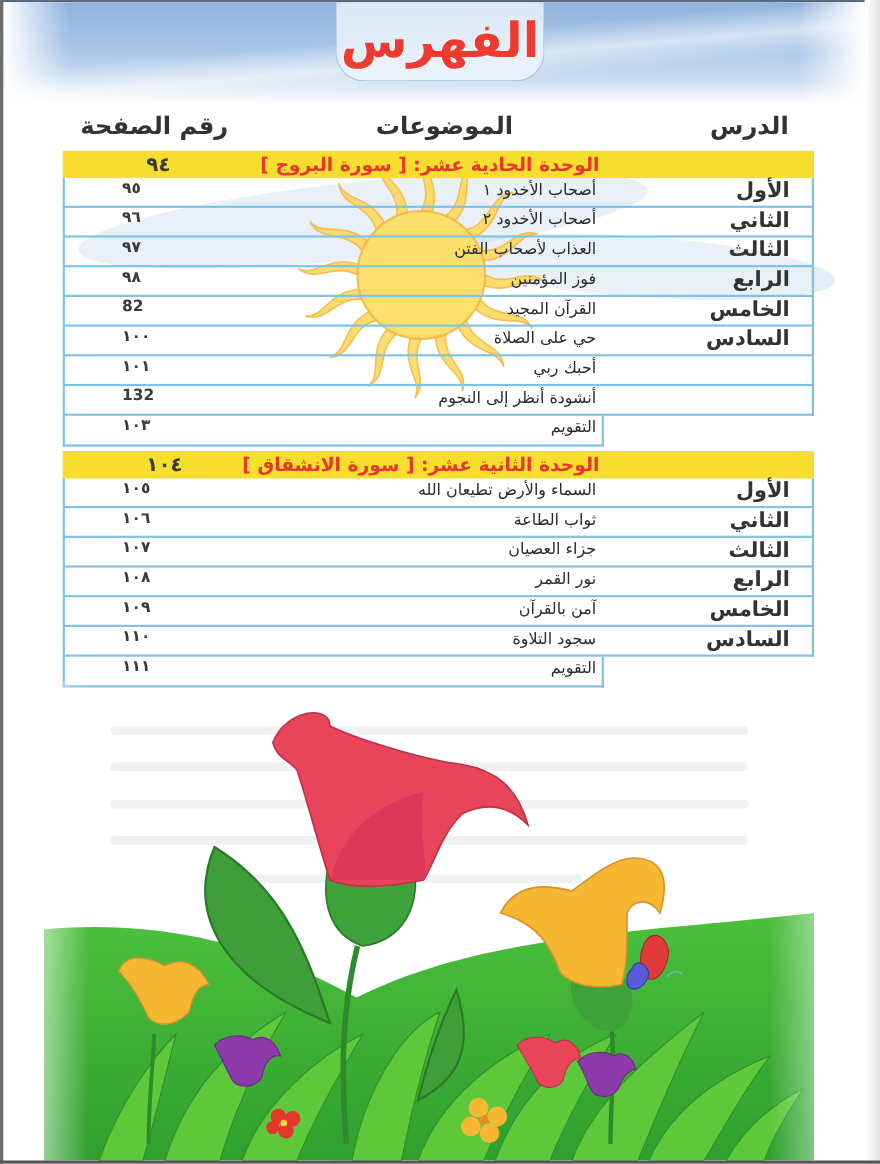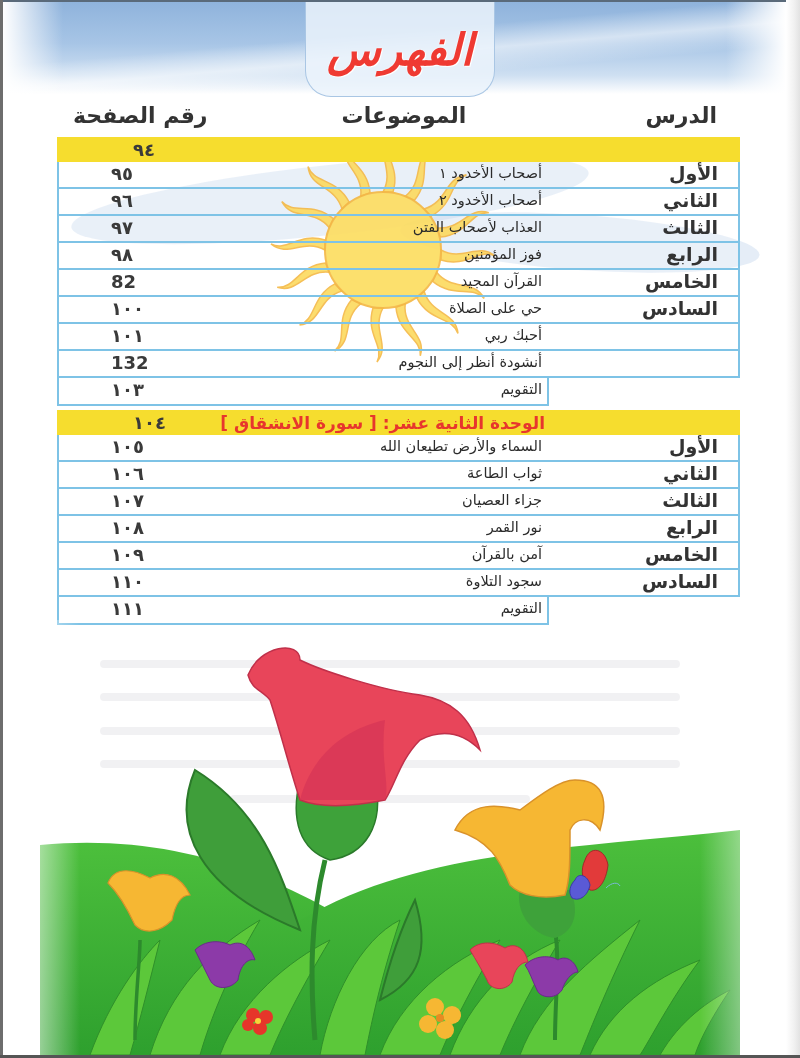--- a/index.html
+++ b/index.html
@@ -15,23 +15,23 @@
   
   .sky { position: absolute; left: 3px; top: 2px; width: 783px; height: 92px;
     background:
       linear-gradient(175deg, rgba(255,255,255,0) 40%, rgba(255,255,255,0.55) 55%, rgba(255,255,255,0) 70%),
       linear-gradient(180deg, #8fb3dc 0%, #a7c5e6 45%, #cfe0f2 80%, #ffffff 100%); }
   .sky-fade-left { position: absolute; left: 3px; top: 2px; width: 60px; height: 92px;
     background: linear-gradient(90deg, #ffffff, rgba(255,255,255,0)); }
   .sky-fade-right { position: absolute; right: 14px; top: 2px; width: 60px; height: 92px;
     background: linear-gradient(270deg, #ffffff, rgba(255,255,255,0)); }
 
-  .title-box { position: absolute; left: 305px; top: 2px; width: 190px; height: 95px;
+  .title-box { position: absolute; left: 305px; top: 2px; width: 190px; height: 72px;
     background: rgba(235,243,252,0.85); border: 1px solid #a9c6e4; border-top: none;
-    border-radius: 0 0 26px 26px; display: flex; align-items: center; justify-content: center; font-style: italic; }
+    border-radius: 0 0 26px 26px; display: flex; align-items: center; justify-content: center; }
   .title { font-family: "DejaVu Sans", sans-serif; font-weight: bold; font-size: 44px; color: #ef3a32;
     text-shadow: 0 0 2px #ffffff, 1px 1px 0 #ffffff; letter-spacing: 1px; }
 
   
   .bg-streak { position: absolute; border-radius: 50%; background: rgba(160,190,225,0.28); }
 
   
   .sun { position: absolute; left: 268px; top: 135px; width: 230px; height: 230px; }
 
   
@@ -44,21 +44,21 @@
   .unit-bar { position: absolute; left: 57px; width: 683px; height: 25px; background: #f6dd2e;
     display: flex; align-items: center; direction: rtl; }
   .unit-title { position: absolute; right: 195px; font-weight: bold; font-size: 17px; color: #e7362d; white-space: nowrap; }
   .unit-page { position: absolute; left: 52px; font-weight: bold; font-size: 18px; color: #3a3a3a; margin-left: 24px; }
 
   .row { position: absolute; left: 57px; width: 683px; height: 27px;
     border: 2px solid #7ec3e6; border-top: none; background: rgba(255,255,255,0.18); }
   .row.short { width: 492px; }
   .row .topic { position: absolute; right: 196px; top: 3px; font-size: 14.5px; color: #2b2b2b; white-space: nowrap; }
   .row.short .topic { right: 5px; }
-  .row .pg { position: absolute; left: 52px; top: 1px; font-weight: bold; font-size: 18px; color: #3a3a3a; }
+  .row .pg { position: absolute; left: 52px; top: 1px; font-weight: bold; font-size: 14px; color: #3a3a3a; }
   .row .lesson { position: absolute; right: 20px; top: 0px; font-weight: bold; font-size: 19px; color: #333; white-space: nowrap; }
 
   
   .scene { position: absolute; left: 0; top: 620px; width: 800px; height: 435px; }
   .faint-text { position: absolute; left: 100px; width: 580px; height: 8px; background: rgba(180,180,190,0.18); border-radius: 4px; }
 </style>
 </head>
 <body>
 
 <div class="page-edge-top"></div>
@@ -95,20 +95,21 @@
     </g>
     <circle r="58" fill="#fcd63f" stroke="#f2a91e" stroke-width="2" opacity="0.92"></circle>
   </g>
 </svg>
 
 <div class="col-head ch-lesson">الدرس</div>
 <div class="col-head ch-topics">الموضوعات</div>
 <div class="col-head ch-page">رقم الصفحة</div>
 
 <div class="unit-bar" style="top:137px;">
+  <span class="unit-title">الوحدة الحادية عشر:  [ سورة البروج ]</span>
   <span class="unit-page">٩٤</span>
 </div>
 <div class="row" style="top:162px;">
   <span class="lesson">الأول</span>
   <span class="topic">أصحاب الأخدود ١</span>
   <span class="pg">٩٥</span>
 </div>
 <div class="row" style="top:189px;">
   <span class="lesson">الثاني</span>
   <span class="topic">أصحاب الأخدود ٢</span>

